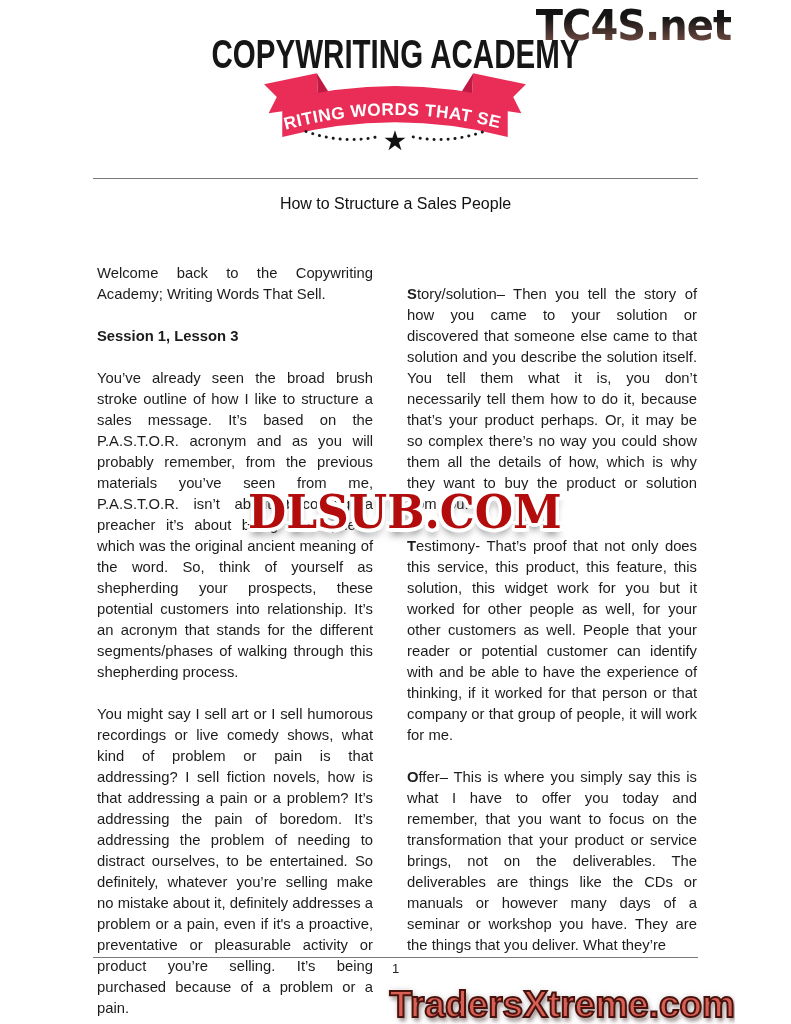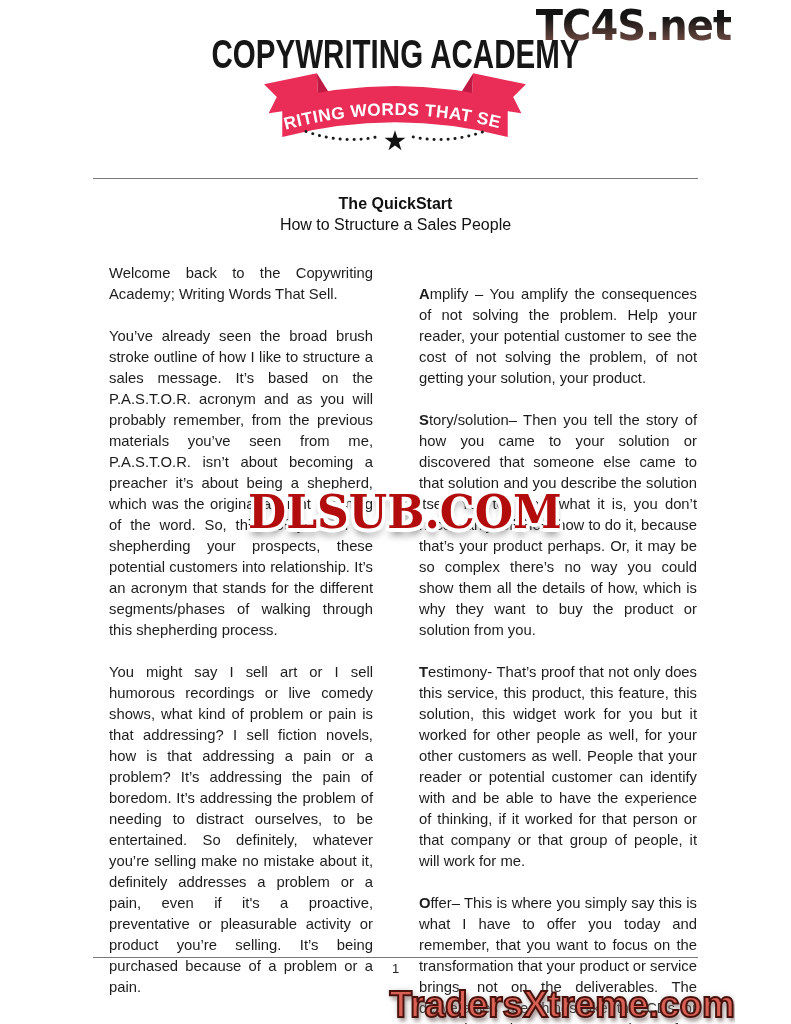--- a/index.html
+++ b/index.html
@@ -27,21 +27,21 @@
 
   
   .doc-title{position:absolute;top:193px;left:93px;width:605px;text-align:center;
       font-size:16px;line-height:21px;color:#111;}
   .doc-title .t1{font-weight:bold;}
 
   
   .col{position:absolute;font-size:14.8px;line-height:21px;text-align:justify;color:#1c1c1c;}
   .col-left{top:263px;left:93px;width:280px;}
   .col-right{top:284px;left:403px;width:294px;}
-  .col p{margin:0 0 21px 16px;}
+  .col p{margin:0 0 21px 4px;}
   .col p.heading{font-weight:bold;}
 
   
   .wm-mid{position:absolute;top:486px;left:248px;width:304px;text-align:center;
       font-family:"DejaVu Serif", serif;font-weight:bold;font-size:44px;line-height:52px;
       letter-spacing:0px;color:#b20c0c;white-space:nowrap;transform:scaleY(1.04);
       text-shadow:
         -3px -3px 0 #fff, 3px -3px 0 #fff, -3px 3px 0 #fff, 3px 3px 0 #fff,
         -3px 0 0 #fff, 3px 0 0 #fff, 0 -3px 0 #fff, 0 4px 0 #fff,
         0 7px 7px rgba(80,80,80,.65);}
@@ -85,31 +85,30 @@
 
     <path d="M62,72 Q102,86 140,78" fill="none" stroke="#1a1a1a" stroke-width="3.2" stroke-linecap="round" stroke-dasharray="0.2 7.5"></path>
     <path d="M180,78 Q218,86 258,72" fill="none" stroke="#1a1a1a" stroke-width="3.2" stroke-linecap="round" stroke-dasharray="0.2 7.5"></path>
 
     <text x="160" y="92" text-anchor="middle" font-size="30" fill="#111" font-family="DejaVu Sans, sans-serif">★</text>
   </svg>
 
   <div class="rule rule-top"></div>
 
   <div class="doc-title">
-    <div class="t1">The QuickStart</div>
     <div class="t2">How to Structure a Sales People</div>
   </div>
 
   <div class="col col-left">
       <p>Welcome back to the Copywriting Academy; Writing Words That Sell.</p>
+      <p class="heading">Session 1, Lesson 3</p>
       <p>You’ve already seen the broad brush stroke outline of how I like to structure a sales message. It’s based on the P.A.S.T.O.R. acronym and as you will probably remember, from the previous materials you’ve seen from me, P.A.S.T.O.R. isn’t about becoming a preacher it’s about being a shepherd, which was the original ancient meaning of the word. So, think of yourself as shepherding your prospects, these potential customers into relationship. It’s an acronym that stands for the different segments/phases of walking through this shepherding process.</p>
       <p>You might say I sell art or I sell humorous recordings or live comedy shows, what kind of problem or pain is that addressing? I sell fiction novels, how is that addressing a pain or a problem? It’s addressing the pain of boredom. It’s addressing the problem of needing to distract ourselves, to be entertained. So definitely, whatever you’re selling make no mistake about it, definitely addresses a problem or a pain, even if it's a proactive, preventative or pleasurable activity or product you’re selling. It’s being purchased because of a problem or a pain.</p>
     </div>
   <div class="col col-right">
-      <p><b>A</b>mplify – You amplify the consequences of not solving the problem. Help your reader, your potential customer to see the cost of not solving the problem, of not getting your solution, your product.</p>
       <p><b>S</b>tory/solution– Then you tell the story of how you came to your solution or discovered that someone else came to that solution and you describe the solution itself. You tell them what it is, you don’t necessarily tell them how to do it, because that’s your product perhaps. Or, it may be so complex there’s no way you could show them all the details of how, which is why they want to buy the product or solution from you.</p>
       <p><b>T</b>estimony- That’s proof that not only does this service, this product, this feature, this solution, this widget work for you but it worked for other people as well, for your other customers as well. People that your reader or potential customer can identify with and be able to have the experience of thinking, if it worked for that person or that company or that group of people, it will work for me.</p>
       <p><b>O</b>ffer– This is where you simply say this is what I have to offer you today and remember, that you want to focus on the transformation that your product or service brings, not on the deliverables. The deliverables are things like the CDs or manuals or however many days of a seminar or workshop you have. They are the things that you deliver. What they’re</p>
     </div>
 
   <div class="wm-mid">DLSUB.COM</div>
 
   <div class="rule rule-bottom"></div>
   <div class="pagenum">1</div>
 

